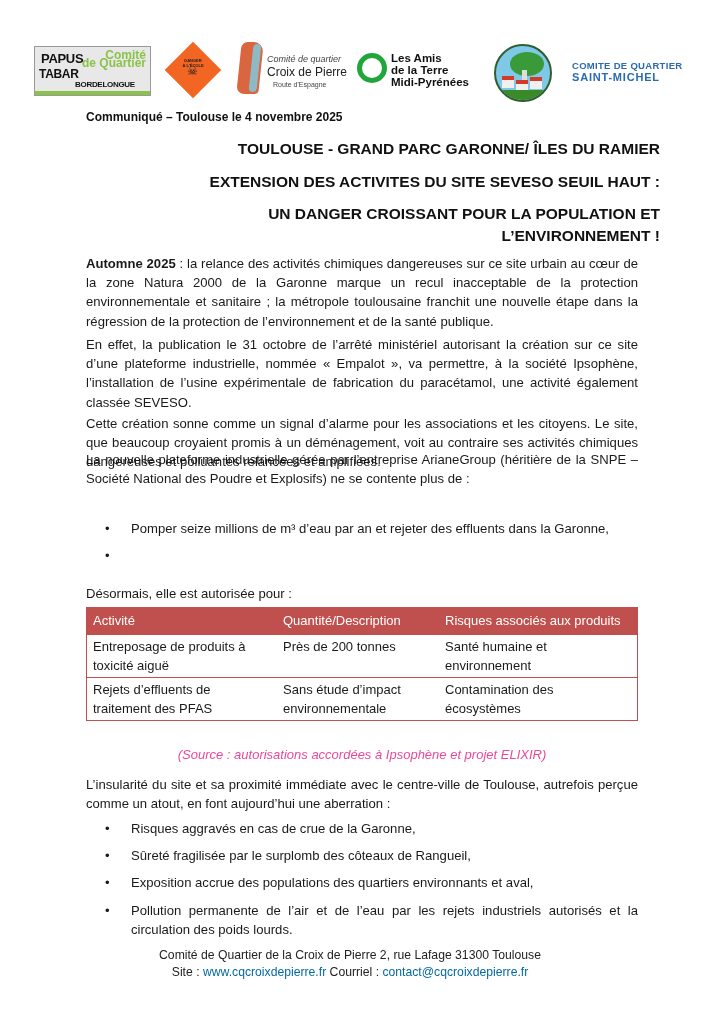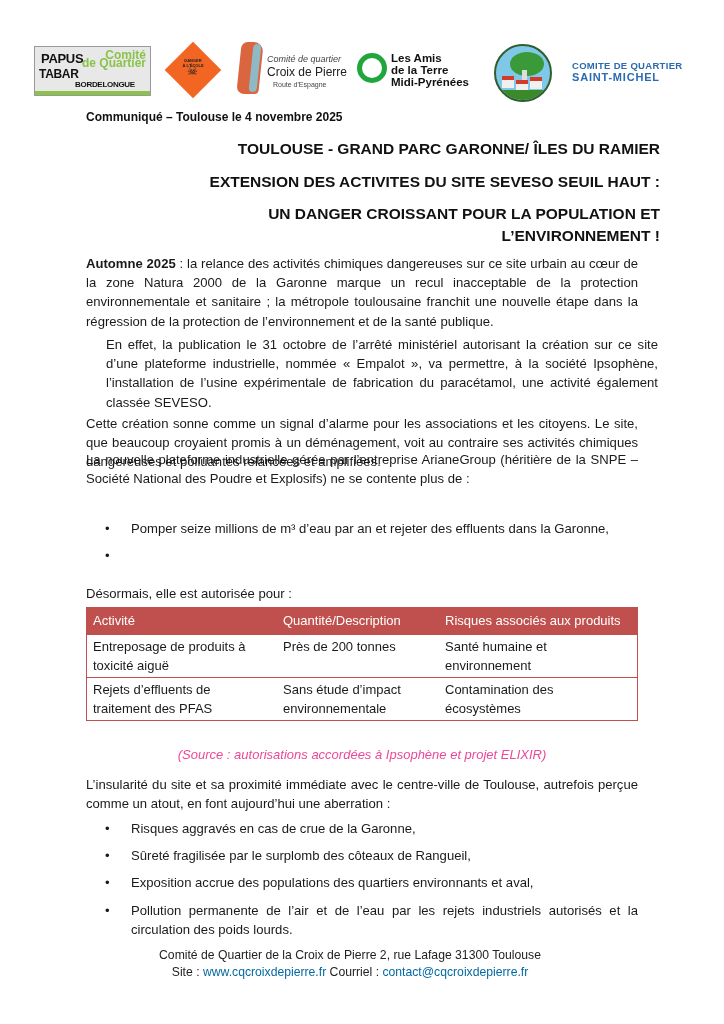--- a/index.html
+++ b/index.html
@@ -124,21 +124,21 @@
 
 <div class="dateline">Communiqué – Toulouse le 4 novembre 2025</div>
 
 <div class="title" style="top:138px;">TOULOUSE - GRAND PARC GARONNE/ ÎLES DU RAMIER</div>
 <div class="title" style="top:171px;">EXTENSION DES ACTIVITES DU SITE SEVESO SEUIL HAUT :</div>
 <div class="title" style="top:203px;">UN DANGER CROISSANT POUR LA POPULATION ET</div>
 <div class="title" style="top:225px;">L’ENVIRONNEMENT !</div>
 
 <div class="para" style="top:254px;"><b>Automne 2025</b><span> : la relance des activités chimiques dangereuses sur ce site urbain au cœur de la zone Natura 2000 de la Garonne marque un recul inacceptable de la protection environnementale et sanitaire ; la métropole toulousaine franchit une nouvelle étape dans la régression de la protection de l’environnement et de la santé publique.</span></div>
 
-<div class="para" style="top:335px;margin-left:20px;">En effet, la publication le 31 octobre de l’arrêté ministériel autorisant la création sur ce site d’une plateforme industrielle, nommée « Empalot », va permettre, à la société Ipsophène, l’installation de l’usine expérimentale de fabrication du paracétamol, une activité également classée SEVESO.</div>
+<div class="para" style="top:335px;">En effet, la publication le 31 octobre de l’arrêté ministériel autorisant la création sur ce site d’une plateforme industrielle, nommée « Empalot », va permettre, à la société Ipsophène, l’installation de l’usine expérimentale de fabrication du paracétamol, une activité également classée SEVESO.</div>
 
 <div class="para" style="top:414px;">Cette création sonne comme un signal d’alarme pour les associations et les citoyens. Le site, que beaucoup croyaient promis à un déménagement, voit au contraire ses activités chimiques dangereuses et polluantes relancées et amplifiées.</div>
 
 <div class="para" style="top:450px;">La nouvelle plateforme industrielle gérée par l’entreprise ArianeGroup (héritière de la SNPE – Société National des Poudre et Explosifs) ne se contente plus de :</div>
 
 <ul class="bullets" style="top:519px;">
   <li style="margin-bottom:8px;"><span class="dot">•</span><span>Pomper seize millions de m³ d’eau par an et rejeter des effluents dans la Garonne,</span></li>
   <li><span class="dot">•</span></li>
 </ul>
 

